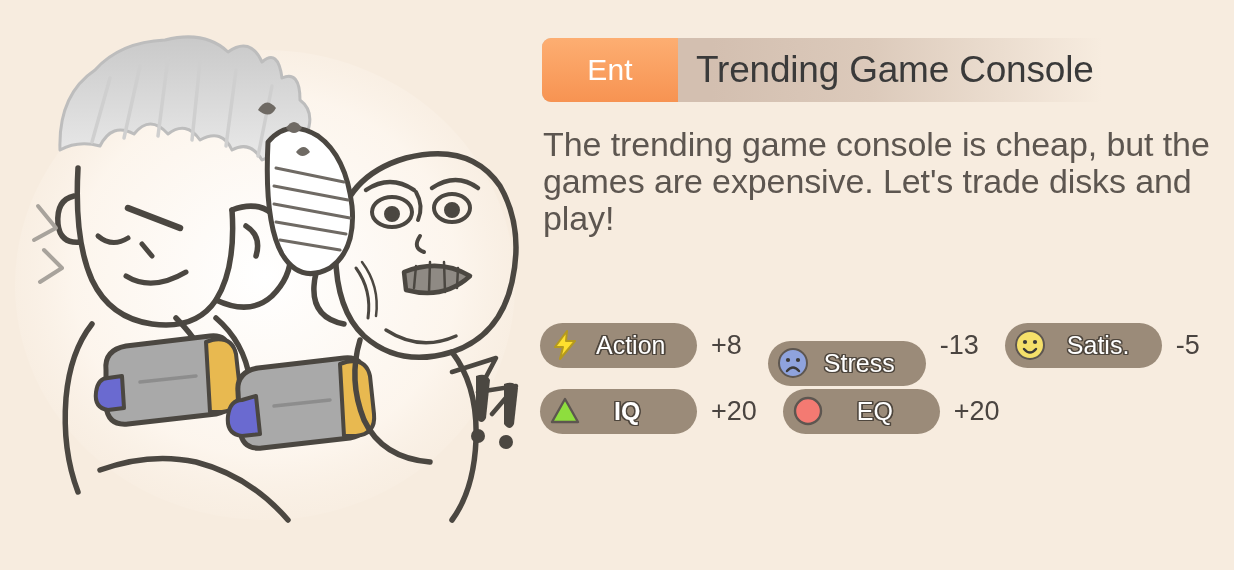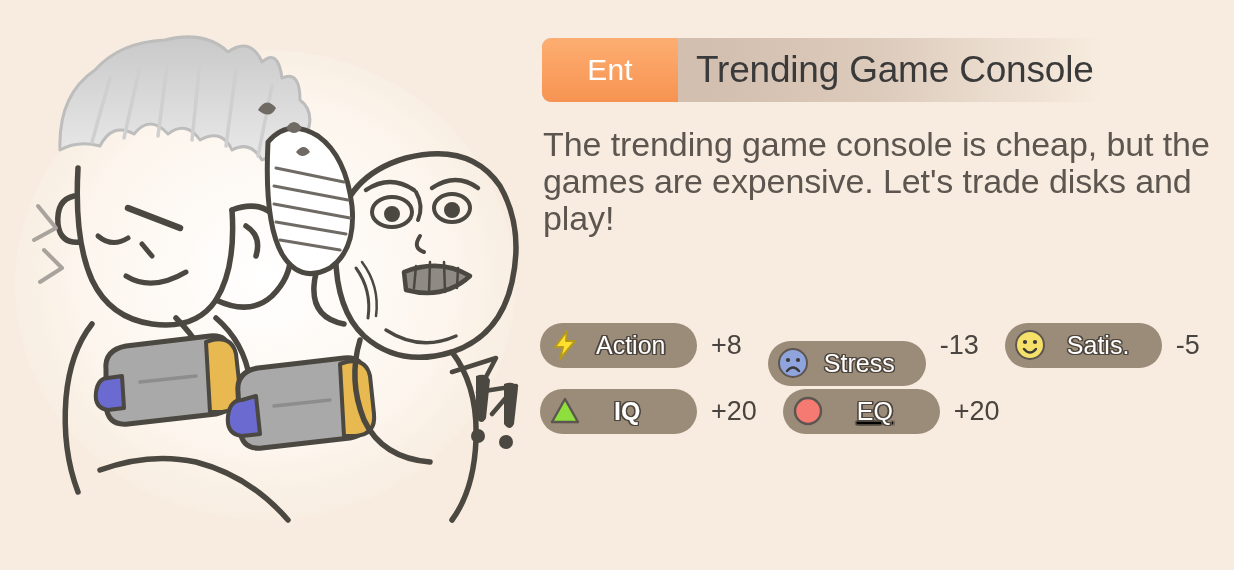--- a/index.html
+++ b/index.html
@@ -163,21 +163,21 @@
     color: #4a4440;
     margin-left: 14px;
     white-space: nowrap;
   }
 
   
   .pill.w-action { min-width: 157px; }
   .pill.w-stress { min-width: 158px; margin-top: 36px; }
   .pill.w-satis  { min-width: 157px; }
   .pill.w-iq     { min-width: 157px; font-weight: bold; }
-  .pill.w-eq     { min-width: 157px; text-decoration: underline; }
+  .pill.w-eq     { min-width: 157px; }
   .pill.w-iq .pill-label,
   .pill.w-eq .pill-label { padding-left: 26px; padding-right: 26px; }
   .pill.w-satis .pill-label { padding-left: 14px; }
 </style>
 </head>
 <body>
 
 <div class="card">
 
   <div class="illustration-pane">

